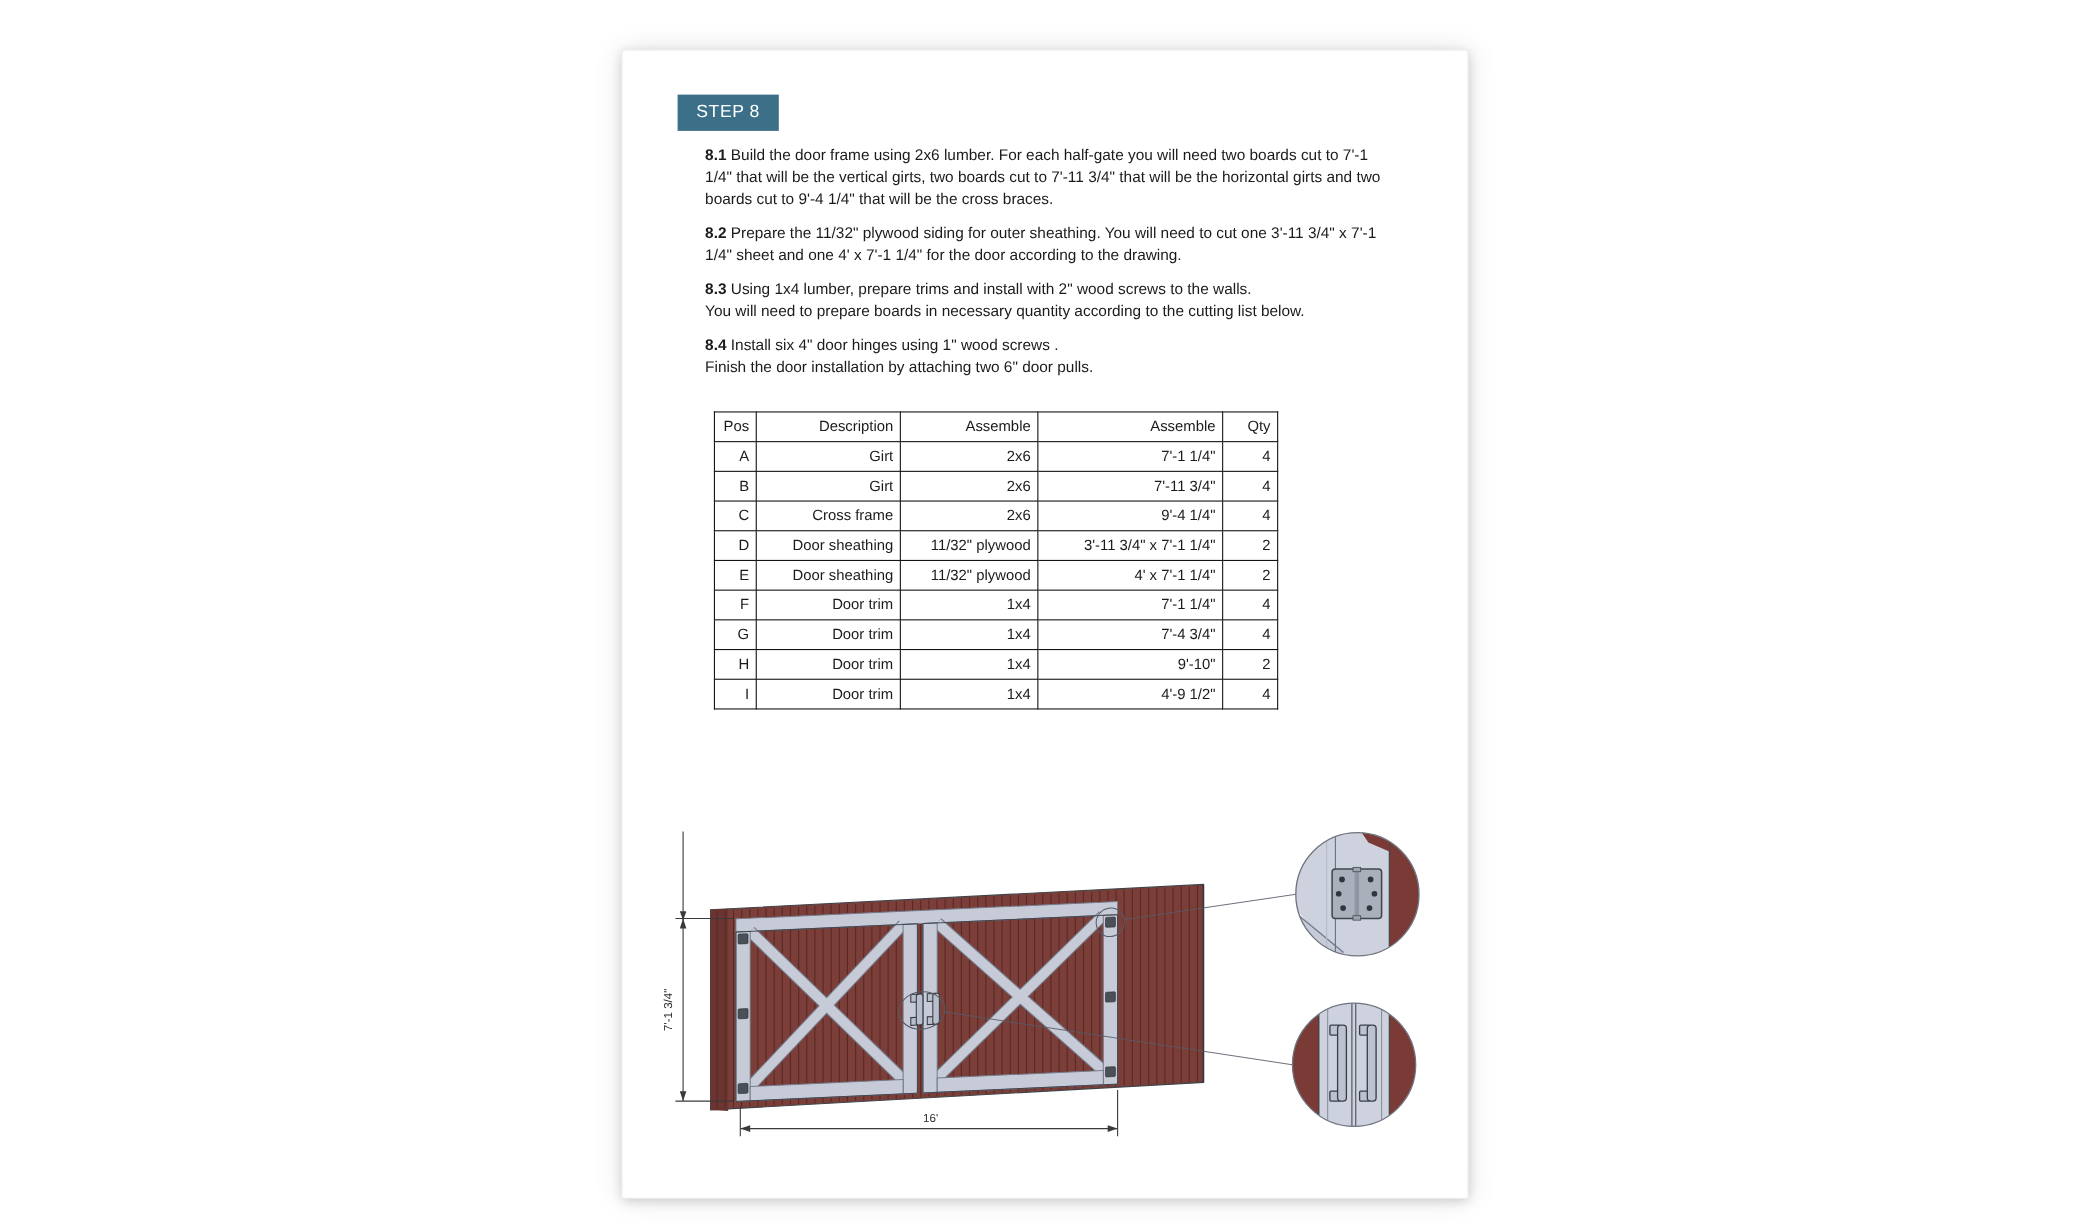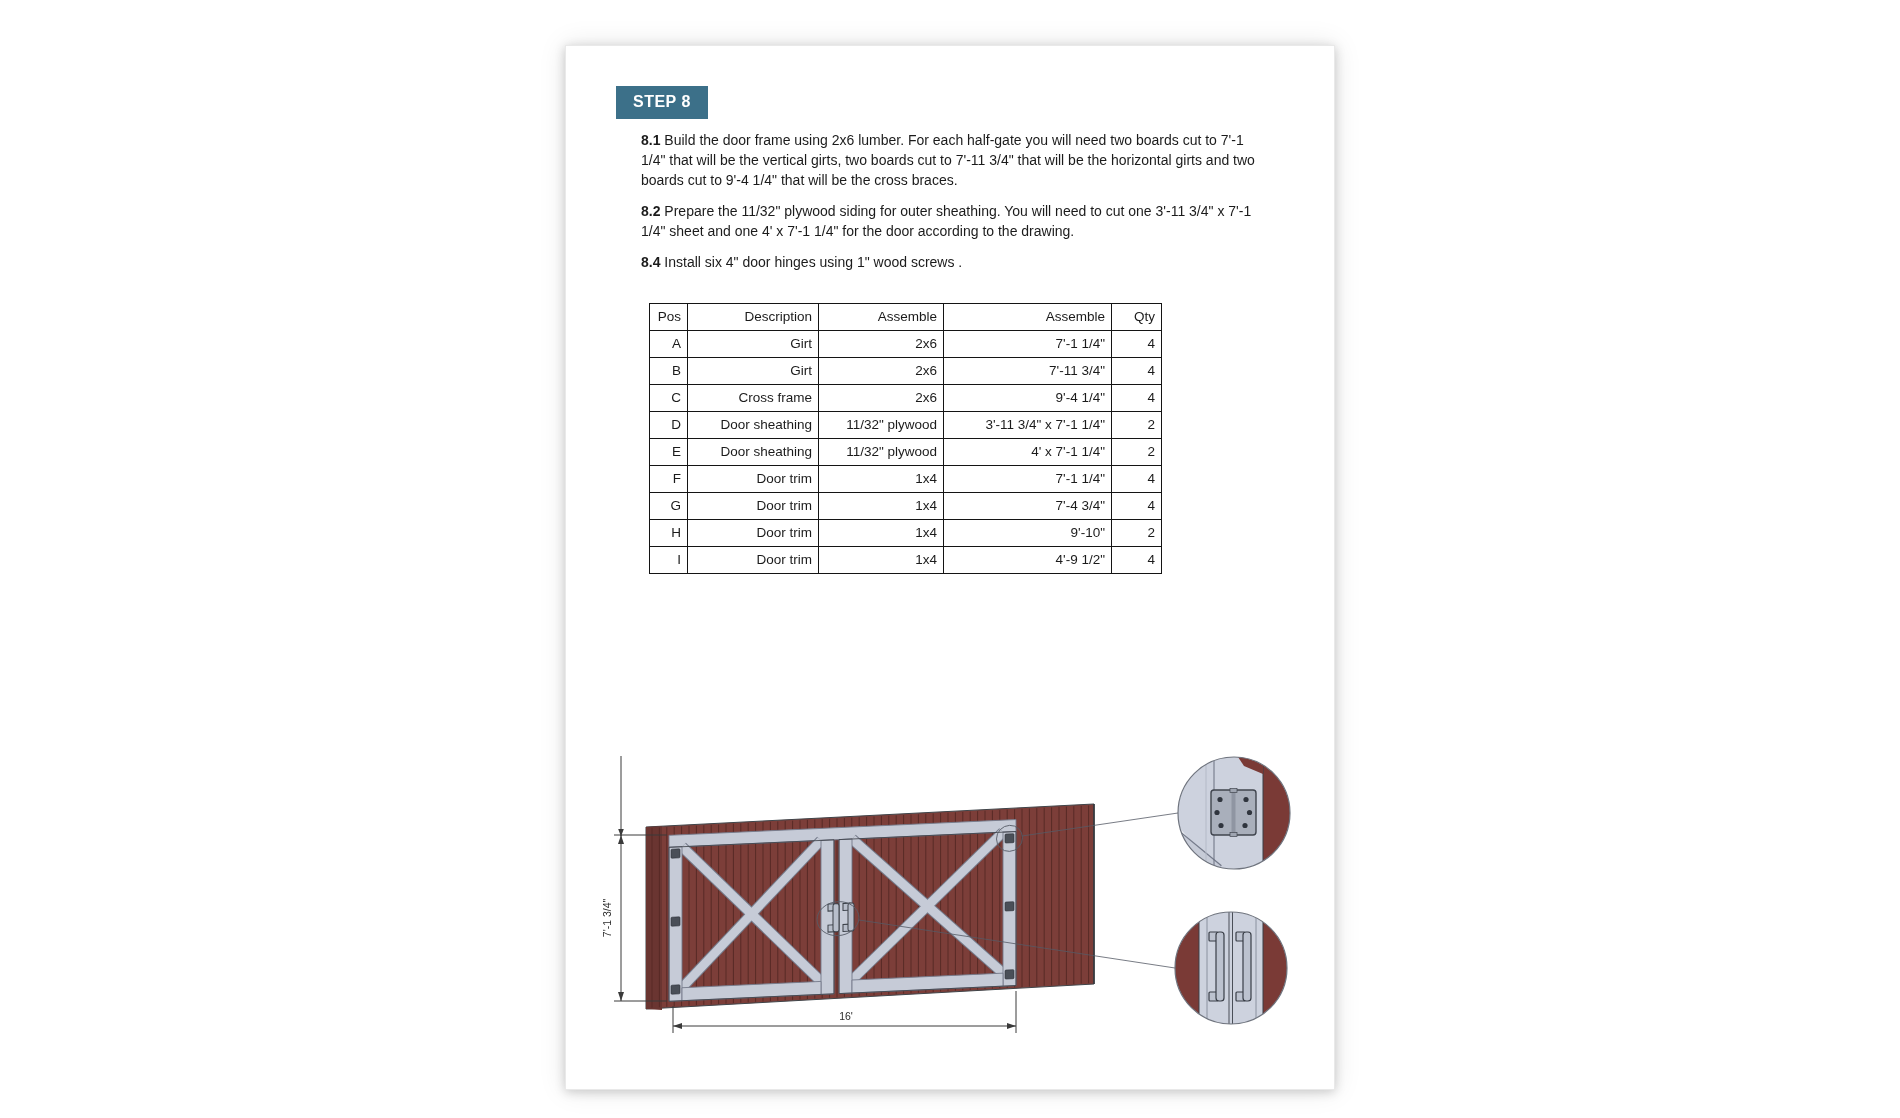--- a/index.html
+++ b/index.html
@@ -6,21 +6,21 @@
   html,body { width:1900px; height:1118px; background:#ffffff; overflow:hidden;
               font-family:"Liberation Sans", sans-serif; color:#1b1b1b; }
   .page {
     position:relative; width:770px; height:1045px; margin:45px auto 0 auto;
     background:#ffffff; border:1px solid #e9e9e9;
     box-shadow:0 2px 10px rgba(0,0,0,.18), 0 0 26px rgba(0,0,0,.10);
   }
   .content { padding:40px 0 0 75px; }
   .badge {
     display:inline-block; margin-left:-25px; padding:7px 17px 8px 17px;
-    color:#ffffff; font-weight:bold; font-size:16px; letter-spacing:.5px;text-align:center;
+    color:#ffffff; font-weight:normal; font-size:16px; letter-spacing:.5px;text-align:center;
   }
   h1.title { margin-top:42px; font-size:21px; line-height:26px; font-weight:bold;
              letter-spacing:-.2px; color:#111; }
   .para { width:630px; margin-top:11px; font-size:14px; line-height:20px; }
   .para:first-of-type { margin-top:13px; }
   .para b { font-weight:bold; }
   table.cutlist { border-collapse:collapse; margin:31px 0 0 8px; font-size:13.5px; }
   .cutlist th, .cutlist td {
     border:1.6px solid #141414; height:27px; padding:0 6px;
     text-align:right; font-weight:normal; line-height:1;
@@ -40,24 +40,30 @@
     <div class="para">
       <b>8.1</b>
       <span>Build the door frame using 2x6 lumber. For each half-gate you will need two boards cut to 7'-1 1/4" that will be the vertical girts, two boards cut to 7'-11 3/4" that will be the horizontal girts and two boards cut to 9'-4 1/4" that will be the cross braces.</span>
     </div>
 
     <div class="para">
       <b>8.2</b>
       <span>Prepare the 11/32" plywood siding for outer sheathing. You will need to cut one 3'-11 3/4" x 7'-1 1/4" sheet and one 4' x 7'-1 1/4" for the door according to the drawing.</span>
     </div>
 
+    <div class="para">
+      <div><b>8.3</b>
+      <span>Using 1x4 lumber, prepare trims and install with 2" wood screws to the walls.</span></div>
+      <div>You will need to prepare boards in necessary quantity according to the cutting list below.</div>
+    </div>
 
     <div class="para">
       <div><b>8.4</b>
       <span>Install six 4" door hinges using 1" wood screws .</span></div>
+      <div>Finish the door installation by attaching two 6" door pulls.</div>
     </div>
 
     <table class="cutlist">
       <colgroup>
         <col style="width:38px">
           <col style="width:131px">
           <col style="width:125px">
         <col style="width:168px">
           <col style="width:50px">
       </colgroup>

